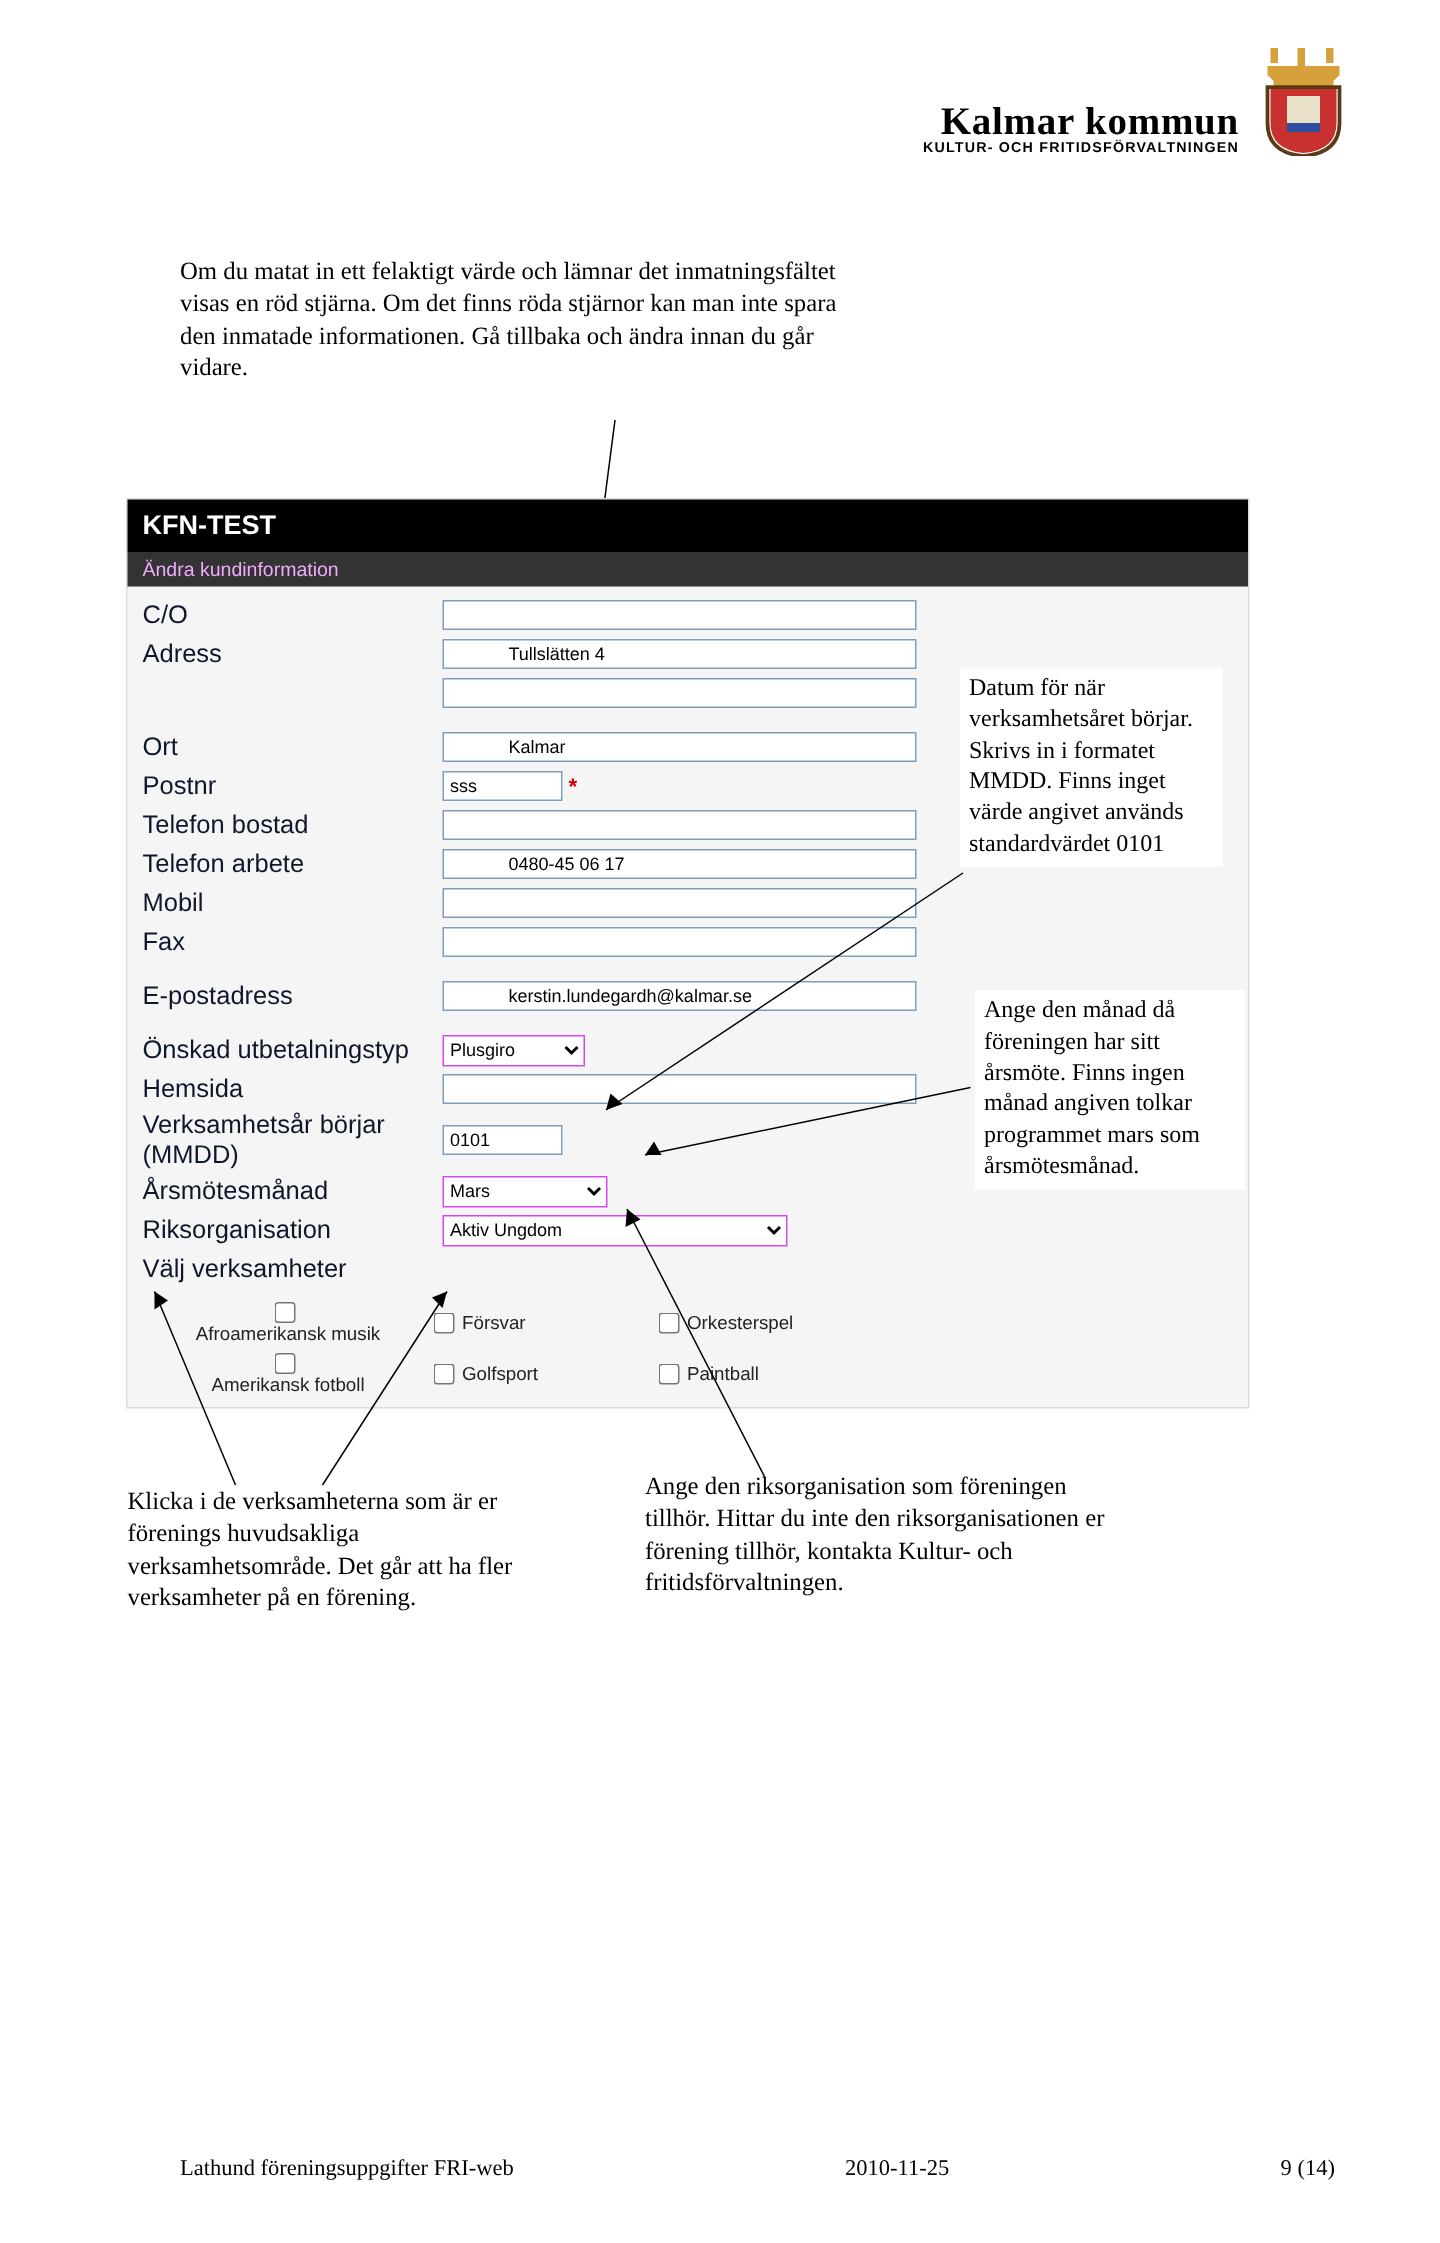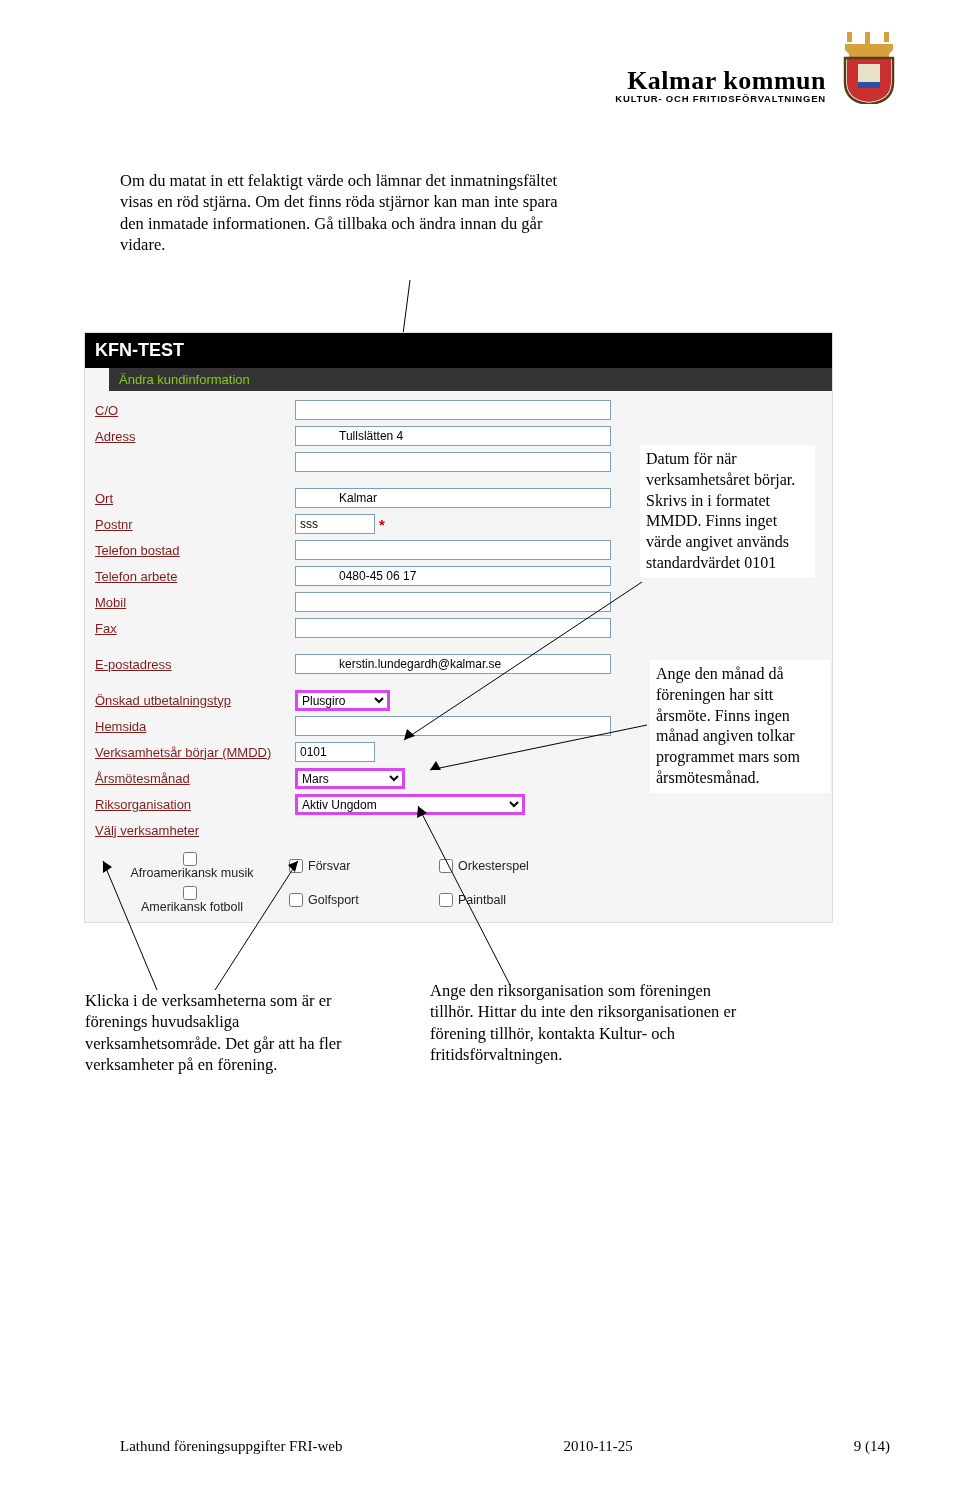--- a/index.html
+++ b/index.html
@@ -12,28 +12,28 @@
   .kalmar-text .big { font-family: Georgia, 'Times New Roman', serif; font-weight:bold; font-size:26px; letter-spacing:0.5px; }
   .kalmar-text .small { font-size:9.5px; font-weight:bold; letter-spacing:0.8px; margin-top:-3px; }
   .crest { width:62px; height:72px; position:relative; }
 
   
   .top-annot { position:absolute; top:170px; left:120px; width:450px; font-family: Garamond, 'Times New Roman', serif; font-size:16.5px; line-height:1.3; }
 
   
   .form-box { position:absolute; top:332px; left:84px; width:749px; background:#f5f5f5; border:1px solid #ddd; font-size:12px; }
   .form-titlebar { background:#000; color:#fff; padding:7px 10px; font-size:18px; font-weight:bold; }
-  .form-subtitle { background:#333; color:#84cc16; padding:4px 10px; font-size:13px;margin-left:24px; }
+  .form-subtitle { background:#333; color:#f0abfc; padding:4px 10px; font-size:13px; }
   .form-body { padding:6px 0 6px 10px; }
   .form-row { display:flex; align-items:center; min-height:26px; padding:1px 0; }
-  .form-label { width:200px; color:#7f1d1d; font-size:13px;text-decoration:underline; }
+  .form-label { width:200px; color:#0f172a; font-size:17px; }
   .form-input { border:1px solid #7e9db9; background:#fff; height:20px; padding:1px 4px; font-size:12px; font-family:inherit; }
   .form-input.short { width:80px; }
   .form-input.long  { width:316px;padding-left:43px; }
-  .form-select { border:3px solid #d946ef; background:#fff; height:21px; font-size:12px; }
+  .form-select { border:1px solid #d946ef; background:#fff; height:21px; font-size:12px; }
   .red-star { color:#d40000; font-size:15px; margin-left:4px; font-weight:bold; }
   .form-gap { height:10px; }
 
   .checkbox-row { display:flex; padding:3px 0 3px 10px; font-size:12.5px; color:#222; }
   .check-cell { display:flex; align-items:center; }
   .check-cell input { margin-right:5px; width:14px; height:14px; }
   .check-col-a { width:194px;flex-direction:column; }
   .check-col-b { width:150px; }
   .check-col-c { width:170px; }
 

